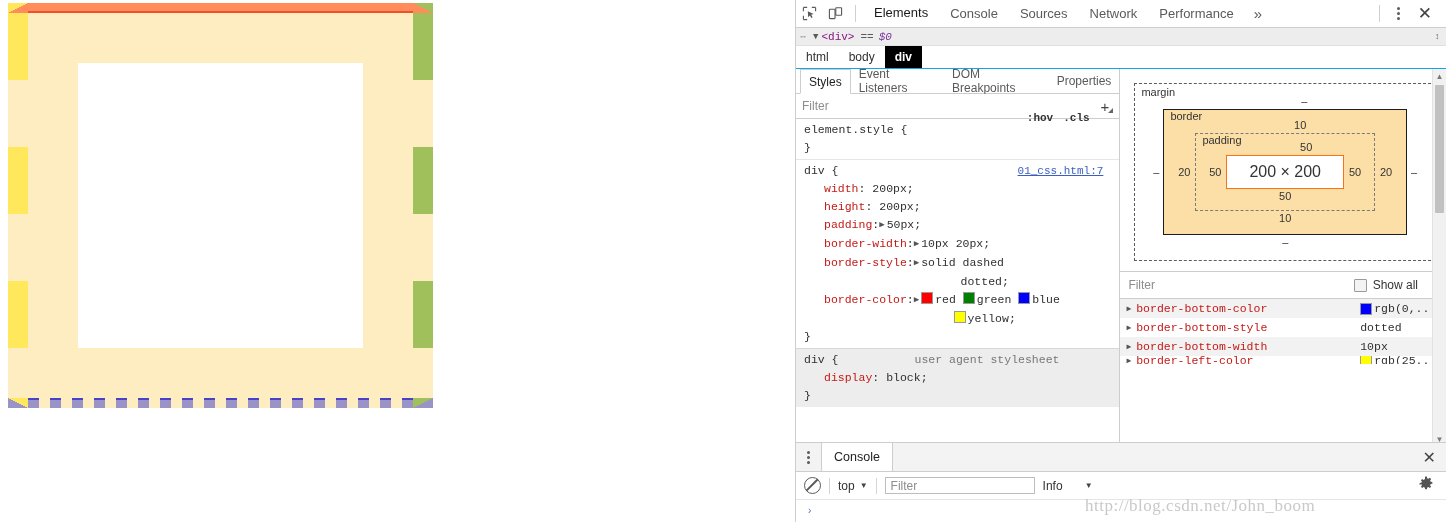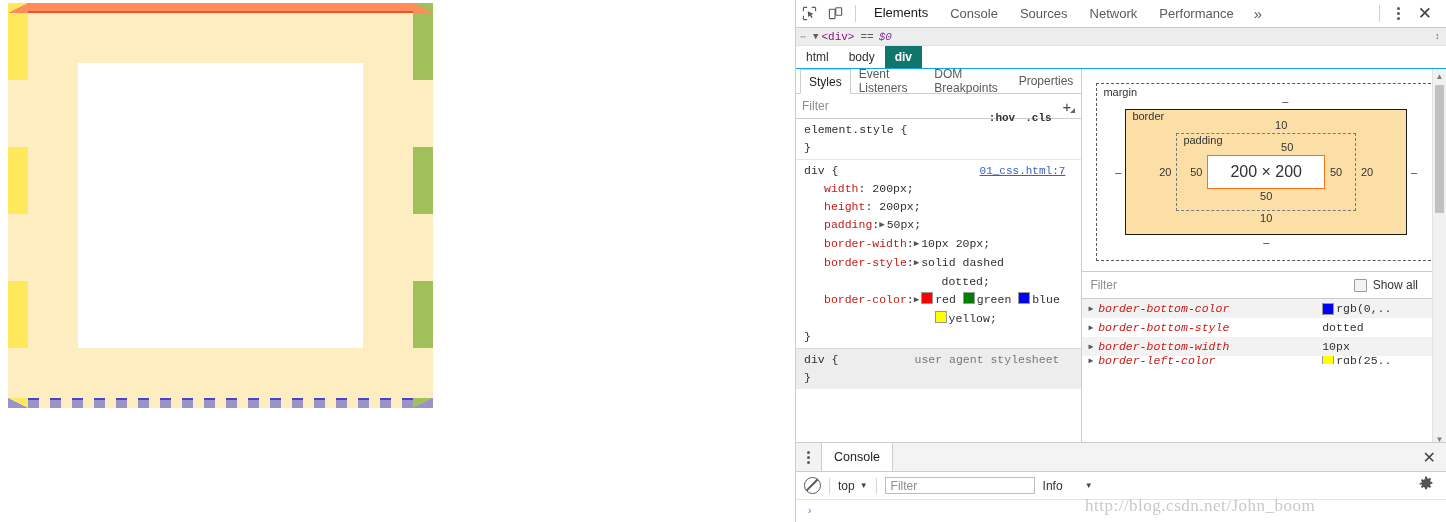--- a/index.html
+++ b/index.html
@@ -107,21 +107,21 @@
   .dom-dots{color:#9a9a9a;padding:0 6px 0 4px;letter-spacing:1px;font-size:10px;}
   .dom-tri{color:#5a5a5a;font-size:9px;padding-right:3px;}
   .tag-angle{color:#881280;}
   .dom-eq{color:#5a5a5a;padding-left:6px;}
   .dom-dollar{color:#7c3a9e;font-style:italic;padding-left:5px;}
   .dom-scroll{margin-left:auto;padding-right:6px;color:#666;font-size:9px;line-height:8px;text-align:center;}
 
   
   .crumbs{height:22px;display:flex;align-items:stretch;border-bottom:1px solid #0ea5e9;background:#fff;}
   .crumb{padding:0 10px;display:flex;align-items:center;font-size:12px;color:#303030;cursor:pointer;}
-  .crumb.sel{background:#0f766e;color:#fff;font-weight:bold;}
+  .crumb.sel{background:#000000;color:#fff;font-weight:bold;}
 
   
   .dt-body{position:relative;height:calc(522px - 27px - 17px - 22px - 79px);display:flex;}
   .pane-styles{width:325px;box-sizing:border-box;border-right:1px solid #cdcdcd;display:flex;flex-direction:column;background:#fff;position:relative;}
   .pane-computed{flex:1;display:flex;flex-direction:column;background:#fff;position:relative;}
 
   
   .subtabs{height:24px;display:flex;align-items:stretch;border-bottom:1px solid #cdcdcd;background:#fff;padding-left:4px;}
   .subtab{padding:0 8px;display:flex;align-items:center;font-size:12px;color:#5a5a5a;cursor:pointer;}
   .subtab.active{color:#222;background:#fff;border:1px solid #cdcdcd;border-bottom:1px solid #fff;margin-bottom:-1px;text-align:right;}
@@ -159,21 +159,21 @@
 
   
   .boxmodel-wrap{padding:14px 10px 10px 14px;position:relative;flex:0 0 auto;}
   .bm-margin{
     border:1px dashed #5b5b5b;padding:10px 14px;display:inline-block;position:relative;background:#fff;
     font-size:11px;color:#333;
   }
   .bm-row{display:flex;align-items:center;justify-content:center;}
   .bm-side{width:26px;text-align:center;font-size:11px;color:#333;}
   .bm-border{
-    border:1px solid #1b1b1b;background:#fbdfa6;padding:8px 28px;position:relative;
+    border:1px solid #1b1b1b;background:#fbdfa6;padding:8px 9px;position:relative;
   }
   .bm-padding{
     border:1px dashed #7a7a7a;background:#fbdfa6;padding:6px 8px;position:relative;
   }
   .bm-content{
     border:1px solid #f97316;background:#fff;padding:7px 22px;text-align:center;font-size:16px;color:#333;white-space:nowrap;
   }
   .bm-title{position:absolute;left:6px;top:2px;font-size:11px;color:#333;}
   .bm-top,.bm-bot{text-align:center;font-size:11px;color:#333;height:15px;line-height:15px;}
   .bm-top{padding-left:38px;}
@@ -185,21 +185,21 @@
   }
   .showall{margin-left:auto;display:flex;align-items:center;gap:6px;color:#333;font-size:12px;padding-right:20px;cursor:pointer;}
   .cb{width:11px;height:11px;border:1px solid #9a9a9a;background:#f3f3f3;display:inline-block;border-radius:1px;}
   .cplist{flex:1;overflow:hidden;position:relative;}
   .cprow{
     display:flex;align-items:center;height:19px;font-family:"Liberation Mono", monospace;font-size:11.5px;
     padding-left:6px;box-sizing:border-box;
   }
   .cprow:nth-child(odd){background:#f2f2f2;}
   .cprow .tri{color:#555;font-size:8px;padding-right:5px;cursor:pointer;}
-  .cpname{color:#c41a16;width:224px;font-style:italic;}
+  .cpname{color:#c41a16;width:224px;}
   .cpval{color:#303030;display:flex;align-items:center;}
   .cprow.clip{height:8px;overflow:hidden;}
 
   
   .drawer{position:absolute;left:0;right:0;bottom:0;height:79px;border-top:1px solid #cdcdcd;background:#fff;}
   .drawer-tabs{height:28px;display:flex;align-items:stretch;border-bottom:1px solid #cdcdcd;background:#f3f3f3;}
   .dkebab{display:flex;flex-direction:column;gap:2px;justify-content:center;padding:0 11px;cursor:pointer;}
   .dkebab i{width:3px;height:3px;background:#5a5a5a;border-radius:50%;display:block;}
   .dtab{padding:0 12px;display:flex;align-items:center;font-size:12.5px;color:#222;background:#fff;border-left:1px solid #cdcdcd;border-right:1px solid #cdcdcd;cursor:pointer;}
   .dclose{margin-left:auto;padding:0 10px;display:flex;align-items:center;font-size:16px;color:#444;cursor:pointer;}
@@ -352,20 +352,23 @@
             <span class="ind">
               <span class="prop">border-color</span><span>:</span><span class="arrow">▶</span><span class="sw" style="background:#ff0000"></span><span class="val">red</span>&nbsp;<span class="sw" style="background:#008000"></span><span class="val">green</span>&nbsp;<span class="sw" style="background:#0000ff"></span><span class="val">blue</span>
             </span>
             <span class="ind2"><span class="sw" style="background:#ffff00"></span><span class="val">yellow</span><span>;</span></span>
 
             <span class="brace" style="display:block;">}</span>
           </div>
 
           <div class="rule ua">
             <span class="sel">div {</span><span class="ualbl">user agent stylesheet</span>
+            <span class="ind">
+              <span class="prop">display</span><span>:&nbsp;</span><span class="val">block;</span>
+            </span>
             <span class="brace" style="display:block;">}</span>
           </div>
         </div>
       </div>
 
       <div class="pane-computed">
 
         <div class="boxmodel-wrap">
           <div class="bm-margin">
             <div class="bm-title">margin</div>

